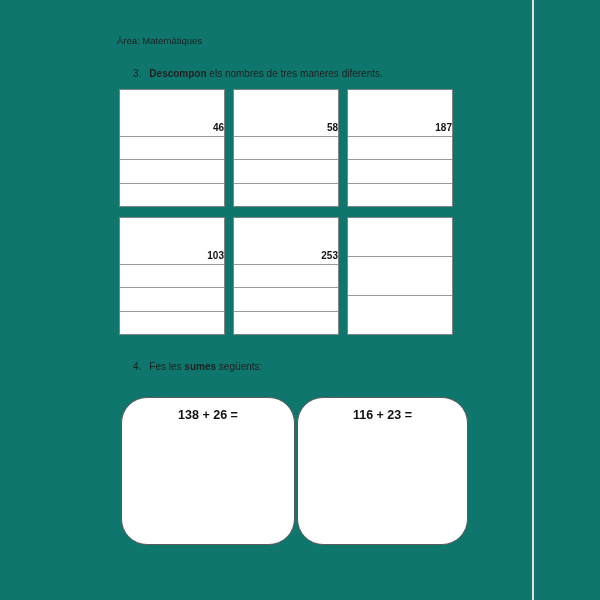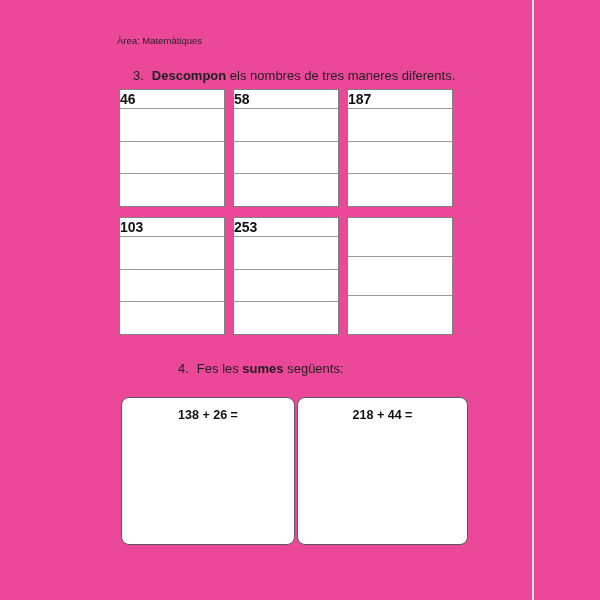--- a/index.html
+++ b/index.html
@@ -6,43 +6,43 @@
   html, body { width: 600px; height: 600px; }
   body {
     background: #ffffff;
     font-family: "Liberation Sans", sans-serif;
     color: #1a1a1a;
   }
   .page {
     position: relative;
     width: 600px;
     height: 600px;
-    background: #ec4899;
+    background: #0f766e;
     overflow: hidden;
   }
   .page-edge {
     position: absolute;
     left: 532px; top: 0;
     width: 2px; height: 600px;
     background: #e1e1e1;
   }
   .doc-header {
     position: absolute;
     left: 117px; top: 35px;
     font-size: 9.5px;
     color: #1f1f1f;
   }
   .q {
     position: absolute;
-    font-size: 13px;
+    font-size: 10px;
     white-space: nowrap;
     color: #1f1f1f;
   }
   .q3 { left: 133px; top: 68px; }
-  .q4 { left: 133px; top: 361px; margin-left: 45px; }
+  .q4 { left: 133px; top: 361px; }
   .qnum { margin-right: 8px; }
   .bold { font-weight: bold; }
   .tables-row {
     position: absolute;
     left: 119px;
     display: flex;
     gap: 8px;
   }
   .row1 { top: 89px; }
   .row2 { top: 217px; }
@@ -50,38 +50,39 @@
     width: 106px;
     height: 118px;
     border: 1.5px solid #828282;
     background: #ffffff;
     display: flex;
     flex-direction: column;
   }
   .dtable-hdr {
     height: 19px;
     line-height: 19px;
-    text-align: left;
+    text-align: right;
     font-weight: bold;
-    font-size: 14px;
+    font-size: 10px;
     border-bottom: 1.5px solid #9a9a9a;
     color: #111111;
+    margin-top: 28px;
   }
   .dtable-cell {
     flex: 1;
     border-bottom: 1.5px solid #9a9a9a;
     background: #ffffff;
   }
   .dtable-cell:last-child { border-bottom: none; }
   .sum-box {
     position: absolute;
     top: 397px;
     height: 148px;
     border: 1.3px solid #5a5a5a;
-    border-radius: 8px;
+    border-radius: 26px;
     background: #ffffff;
     text-align: center;
     padding-top: 10px;
     font-weight: bold;
     font-size: 12.5px;
     color: #111111;
   }
   .sum-box.b1 { left: 121px; width: 174px; }
   .sum-box.b2 { left: 297px; width: 171px; }
 </style>
@@ -140,16 +141,16 @@
   </div>
 
   <div class="q q4">
     <span class="qnum">4.</span><span>Fes les </span><span class="bold">sumes</span><span> següents:</span>
   </div>
 
   <div class="sum-box b1">
     <span>138 + 26 =</span>
   </div>
   <div class="sum-box b2">
-    <span>218 + 44 =</span>
+    <span>116 + 23 =</span>
   </div>
 
 </div>
 
 </body></html>

